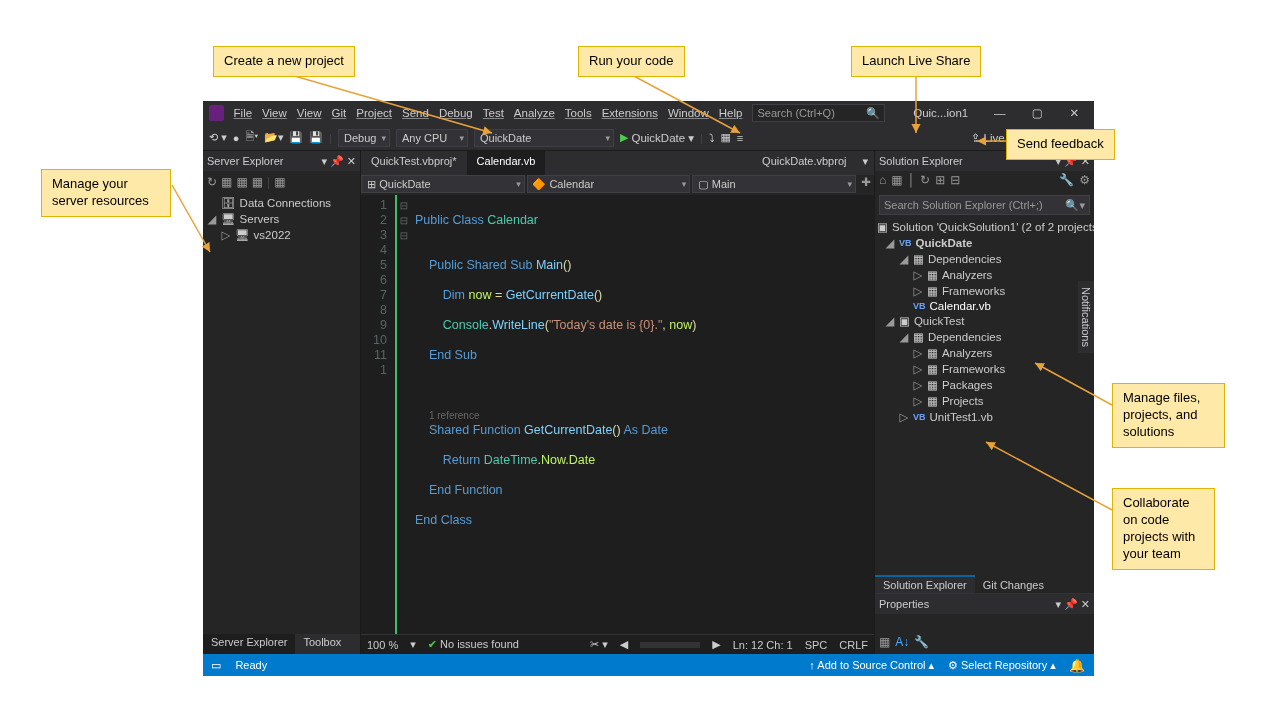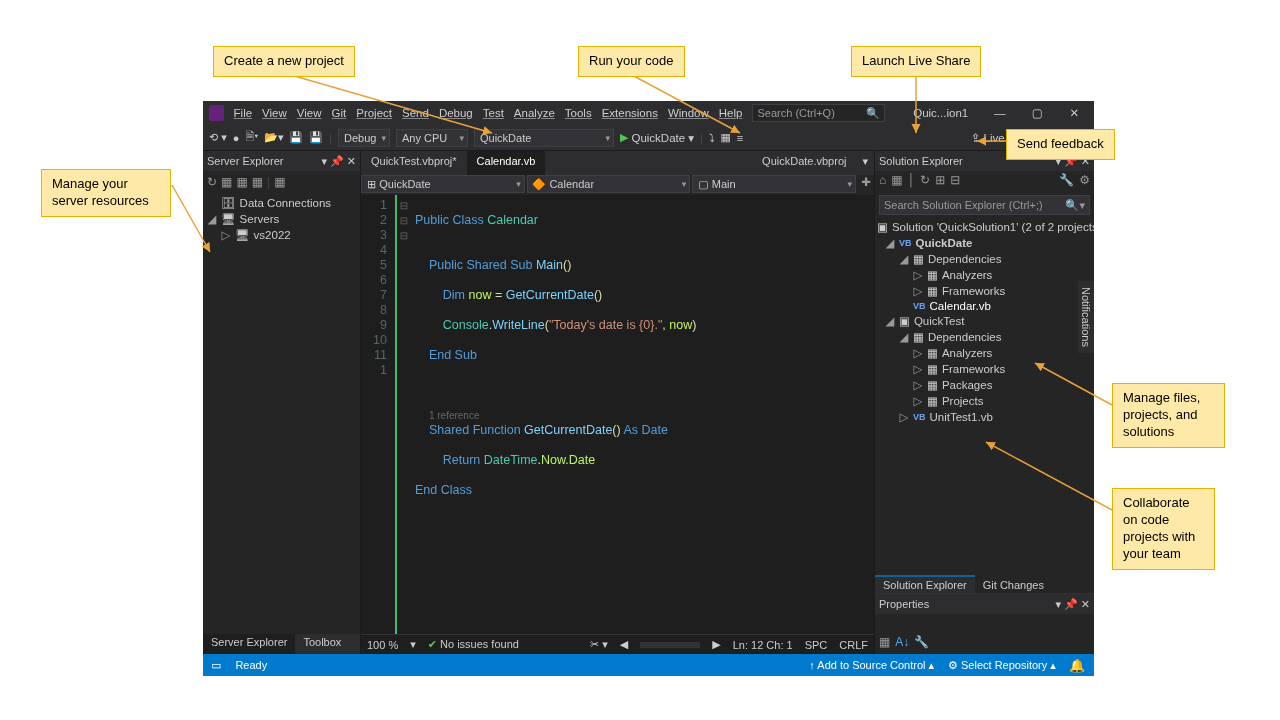--- a/index.html
+++ b/index.html
@@ -235,20 +235,21 @@
 <div><span class="k-blue">Public Class </span><span class="k-type">Calendar</span></div>
 <div> </div>
 <div style="margin-top:-15px">    <span class="k-blue">Public Shared Sub </span><span class="k-fn">Main</span><span>()</span></div>
 <div>        <span class="k-blue">Dim </span><span class="k-var">now</span><span> = </span><span class="k-fn">GetCurrentDate</span><span>()</span></div>
 <div>        <span class="k-type">Console</span><span>.</span><span class="k-fn">WriteLine</span><span>(</span><span class="k-str">"Today's date is {0}."</span><span>, </span><span class="k-var">now</span><span>)</span></div>
 <div>    <span class="k-blue">End Sub</span></div>
 <div> </div>
 <div>    <span class="ref">1 reference</span></div>
 <div style="margin-top:-15px">    <span class="k-blue">Shared Function </span><span class="k-fn">GetCurrentDate</span><span>() </span><span class="k-blue">As Date</span></div>
 <div>        <span class="k-blue">Return </span><span class="k-type">DateTime</span><span>.</span><span class="k-var">Now</span><span>.</span><span class="k-var">Date</span></div>
+<div>    <span class="k-blue">End Function</span></div>
 <div><span class="k-blue">End Class</span></div>
         </div>
       </div>
       <div class="editor-status">
         <span>100 %</span>
           <span>▾</span>
         <span class="ok">No issues found</span>
         <span style="flex:1"></span>
         <span>✂ ▾</span>
         <span>◀</span>

